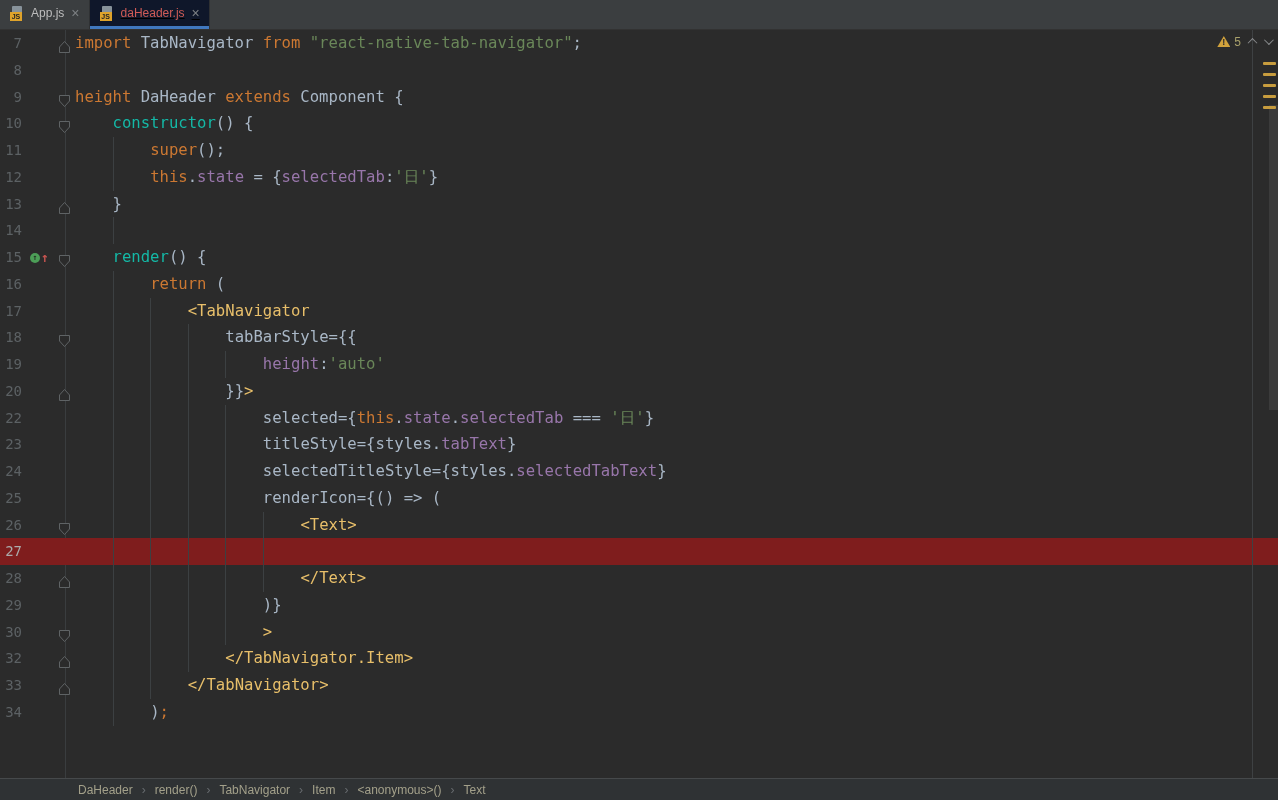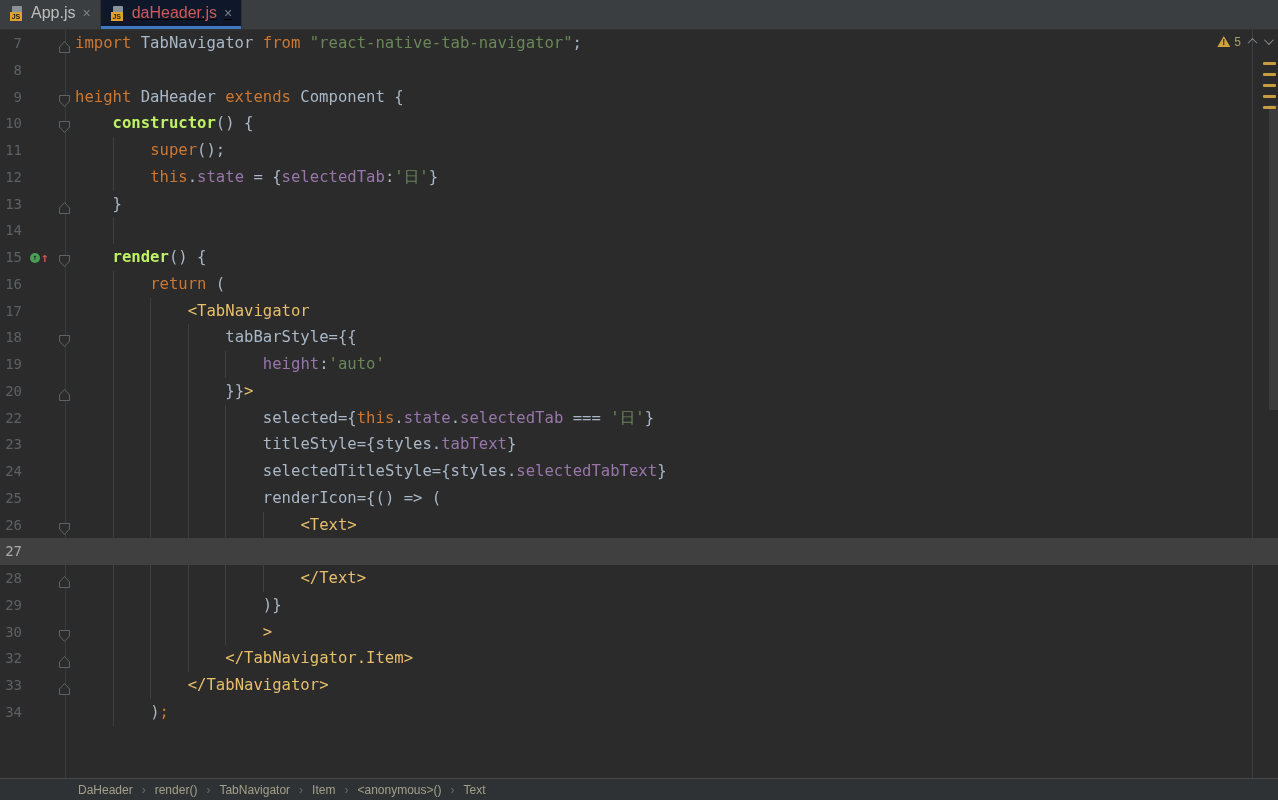--- a/index.html
+++ b/index.html
@@ -12,36 +12,36 @@
   .tabbar {
     position:absolute; top:0; left:0; right:0; height:30px;
     background:#3b3e40; display:flex; align-items:stretch;
     border-bottom:1px solid #323232;
   }
   .tab {
     position:relative; display:flex; align-items:center; gap:6px;
     padding:0 9px 3px 9px; border-right:1px solid #2f3133; cursor:default;
   }
   .tab.active { background:#0f172a;text-decoration:underline; }
-  .tab .tlabel { font-size:16px; color:#bdbdbd; }
+  .tab .tlabel { font-size:12px; color:#bdbdbd; }
   .tab.active .tlabel { color:#cf5b56; }
   .tab .tclose { color:#7d8184; font-size:14px; line-height:14px; margin-left:1px; }
   .tab .underline { position:absolute; left:0; right:0; bottom:0; height:3px; background:#4078bf; }
   .jsicon { position:relative; width:16px; height:16px; flex:0 0 16px; }
   .jsicon .page { position:absolute; left:3px; top:1px; width:10px; height:12px; background:#87929a; border-radius:1px; }
   .jsicon .badge {
     position:absolute; left:1px; bottom:0; width:12px; height:9px; background:#dfa32b;
     color:#1f2123; font-weight:bold; font-size:7px; line-height:9px; text-align:center;
     font-family:"Liberation Sans", sans-serif;
   }
   
   .editor { position:absolute; top:30px; left:0; right:0; bottom:22px; background:#2b2b2b; }
   .lines { position:absolute; inset:0; }
   .line { display:flex; height:26.75px; line-height:26.75px; white-space:pre; }
-  .line.active { background:#404040; }
+  .line.active { background:#7f1d1d; }
   .ln {
     width:22px; text-align:right; flex:0 0 22px;
     font-family:"DejaVu Sans Mono", monospace; font-size:14px; color:#5c6164;
   }
   .line.active .ln { color:#ababab; }
   .gut { position:relative; width:53px; flex:0 0 53px; }
   .fold { position:absolute; left:36px; top:6px; width:13px; height:14px; }
   .ovr { position:absolute; left:8px; top:7px; display:flex; align-items:center; gap:1px; }
   .ovr-c {
     width:10px; height:10px; border-radius:50%; background:#4c9e57;
@@ -50,21 +50,21 @@
   .ovr-a { color:#c75450; font:bold 13px/13px "DejaVu Sans Mono", monospace; }
   .code {
     position:relative; flex:1;
     font-family:"DejaVu Sans Mono", monospace; font-size:15.6px; color:#a9b7c6;
   }
   .gd { position:absolute; top:0; bottom:0; width:1px; background:#3c4042; }
   .c-d   { color:#a9b7c6; }
   .c-k   { color:#cc7832; }
   .c-str { color:#6a8759; }
   .c-p   { color:#9876aa; }
-  .c-fn  { color:#bef264;font-weight:bold; }
+  .c-fn  { color:#14b8a6; }
   .c-t   { color:#e8bf6a; }
   .fold-guide { position:absolute; left:65px; top:0; bottom:0; width:1px; background:#3a3d3f; }
   
   .sep-line { position:absolute; top:0; bottom:0; right:25px; width:1px; background:#3e4143; }
   .stripe { position:absolute; right:2px; width:13px; height:3px; background:#c79c3e; border-radius:1px; }
   .thumb { position:absolute; right:0; width:9px; top:75px; height:305px; background:rgba(255,255,255,0.08); }
   .inspect {
     position:absolute; top:4px; right:7px; height:15px;
     display:flex; align-items:center; gap:8px;
   }

